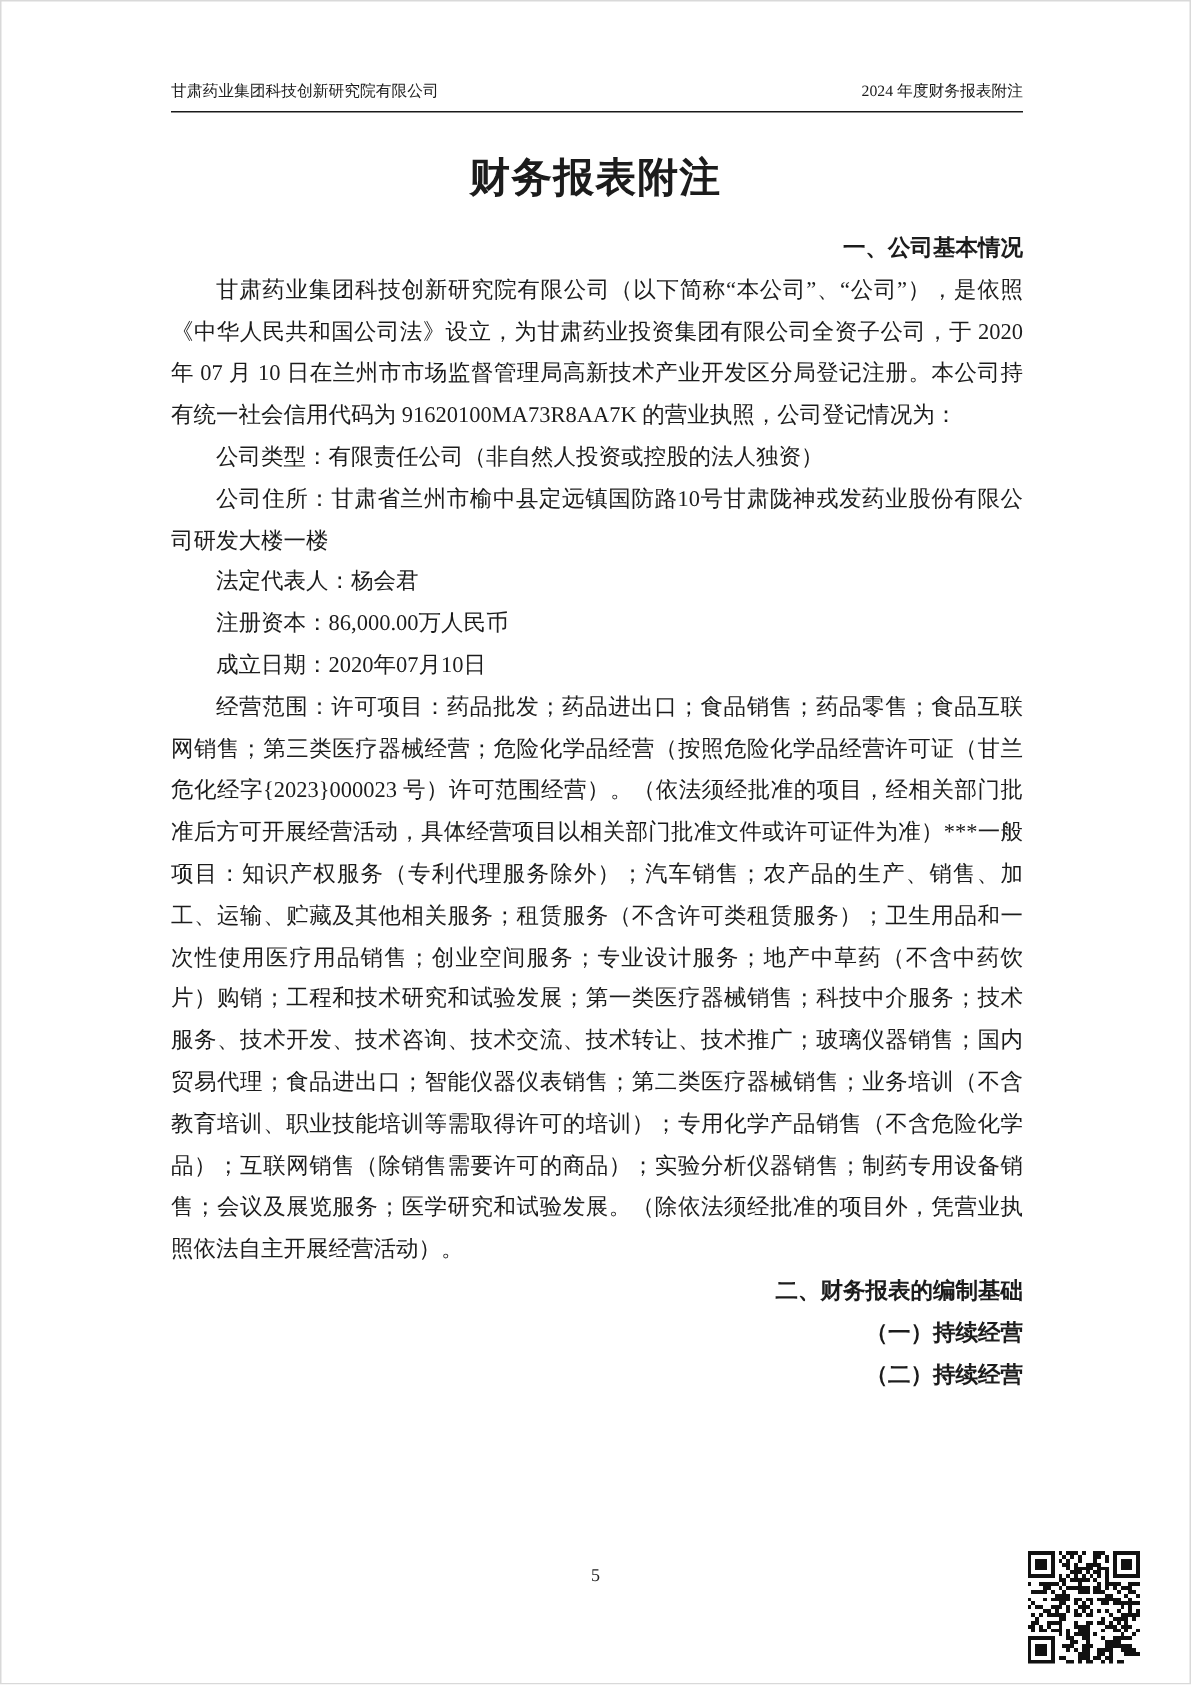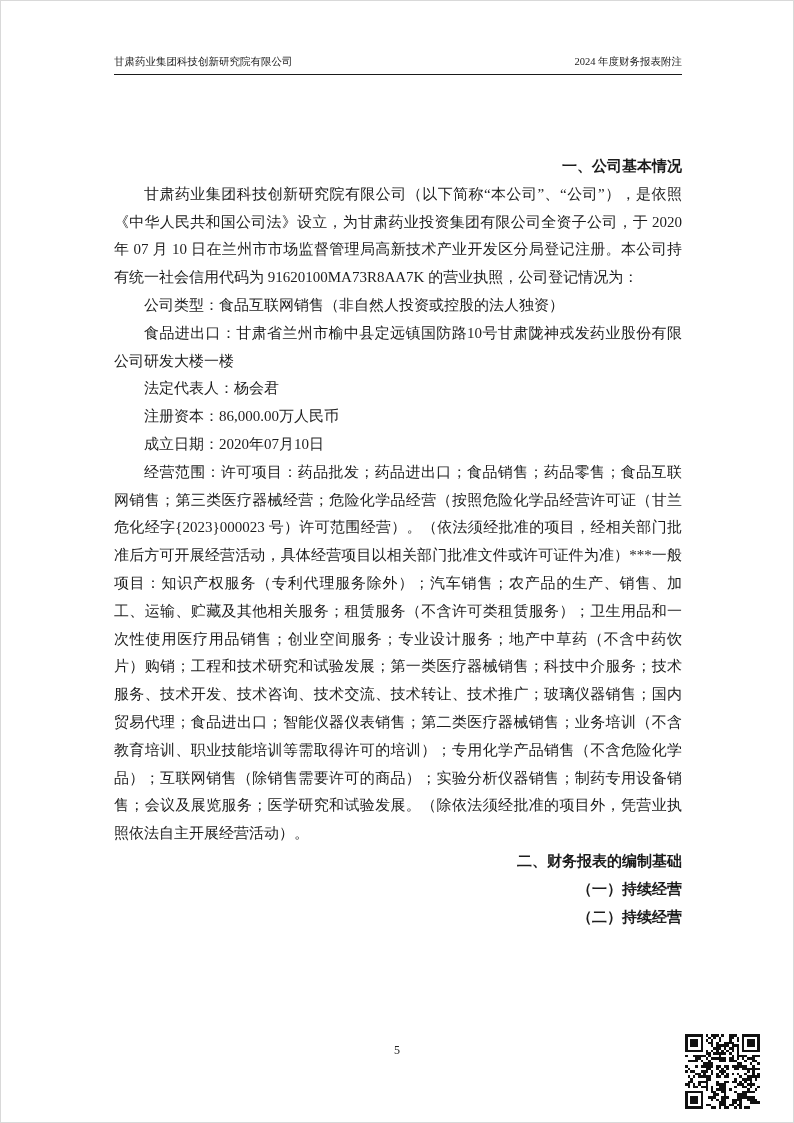--- a/index.html
+++ b/index.html
@@ -45,26 +45,27 @@
 </head>
 <body>
 
 <div class="page">
 
   <header class="header">
     <span>甘肃药业集团科技创新研究院有限公司</span>
     <span>2024 年度财务报表附注</span>
   </header>
 
+  <h1 class="doc-title">财务报表附注</h1>
 
   <main class="content">
     <h2 class="h-sec">一、公司基本情况</h2>
     <p class="para">甘肃药业集团科技创新研究院有限公司（以下简称“本公司”、“公司”），是依照《中华人民共和国公司法》设立，为甘肃药业投资集团有限公司全资子公司，于 2020 年 07 月 10 日在兰州市市场监督管理局高新技术产业开发区分局登记注册。本公司持有统一社会信用代码为 91620100MA73R8AA7K 的营业执照，公司登记情况为：</p>
-    <p class="para">公司类型：食品互联网销售（非自然人投资或控股的法人独资）</p>
-    <p class="para">食品进出口：甘肃省兰州市榆中县定远镇国防路10号甘肃陇神戎发药业股份有限公司研发大楼一楼</p>
+    <p class="para">公司类型：有限责任公司（非自然人投资或控股的法人独资）</p>
+    <p class="para">公司住所：甘肃省兰州市榆中县定远镇国防路10号甘肃陇神戎发药业股份有限公司研发大楼一楼</p>
     <p class="para">法定代表人：杨会君</p>
     <p class="para">注册资本：86,000.00万人民币</p>
     <p class="para">成立日期：2020年07月10日</p>
     <p class="para">经营范围：许可项目：药品批发；药品进出口；食品销售；药品零售；食品互联网销售；第三类医疗器械经营；危险化学品经营（按照危险化学品经营许可证（甘兰危化经字{2023}000023 号）许可范围经营）。（依法须经批准的项目，经相关部门批准后方可开展经营活动，具体经营项目以相关部门批准文件或许可证件为准）***一般项目：知识产权服务（专利代理服务除外）；汽车销售；农产品的生产、销售、加工、运输、贮藏及其他相关服务；租赁服务（不含许可类租赁服务）；卫生用品和一次性使用医疗用品销售；创业空间服务；专业设计服务；地产中草药（不含中药饮片）购销；工程和技术研究和试验发展；第一类医疗器械销售；科技中介服务；技术服务、技术开发、技术咨询、技术交流、技术转让、技术推广；玻璃仪器销售；国内贸易代理；食品进出口；智能仪器仪表销售；第二类医疗器械销售；业务培训（不含教育培训、职业技能培训等需取得许可的培训）；专用化学产品销售（不含危险化学品）；互联网销售（除销售需要许可的商品）；实验分析仪器销售；制药专用设备销售；会议及展览服务；医学研究和试验发展。（除依法须经批准的项目外，凭营业执照依法自主开展经营活动）。</p>
     <h2 class="h-sec">二、财务报表的编制基础</h2>
     <h3 class="h-sub">（一）持续经营</h3>
     <h3 class="h-sub">（二）持续经营</h3>
   </main>
 
   <div class="page-number">5</div>

